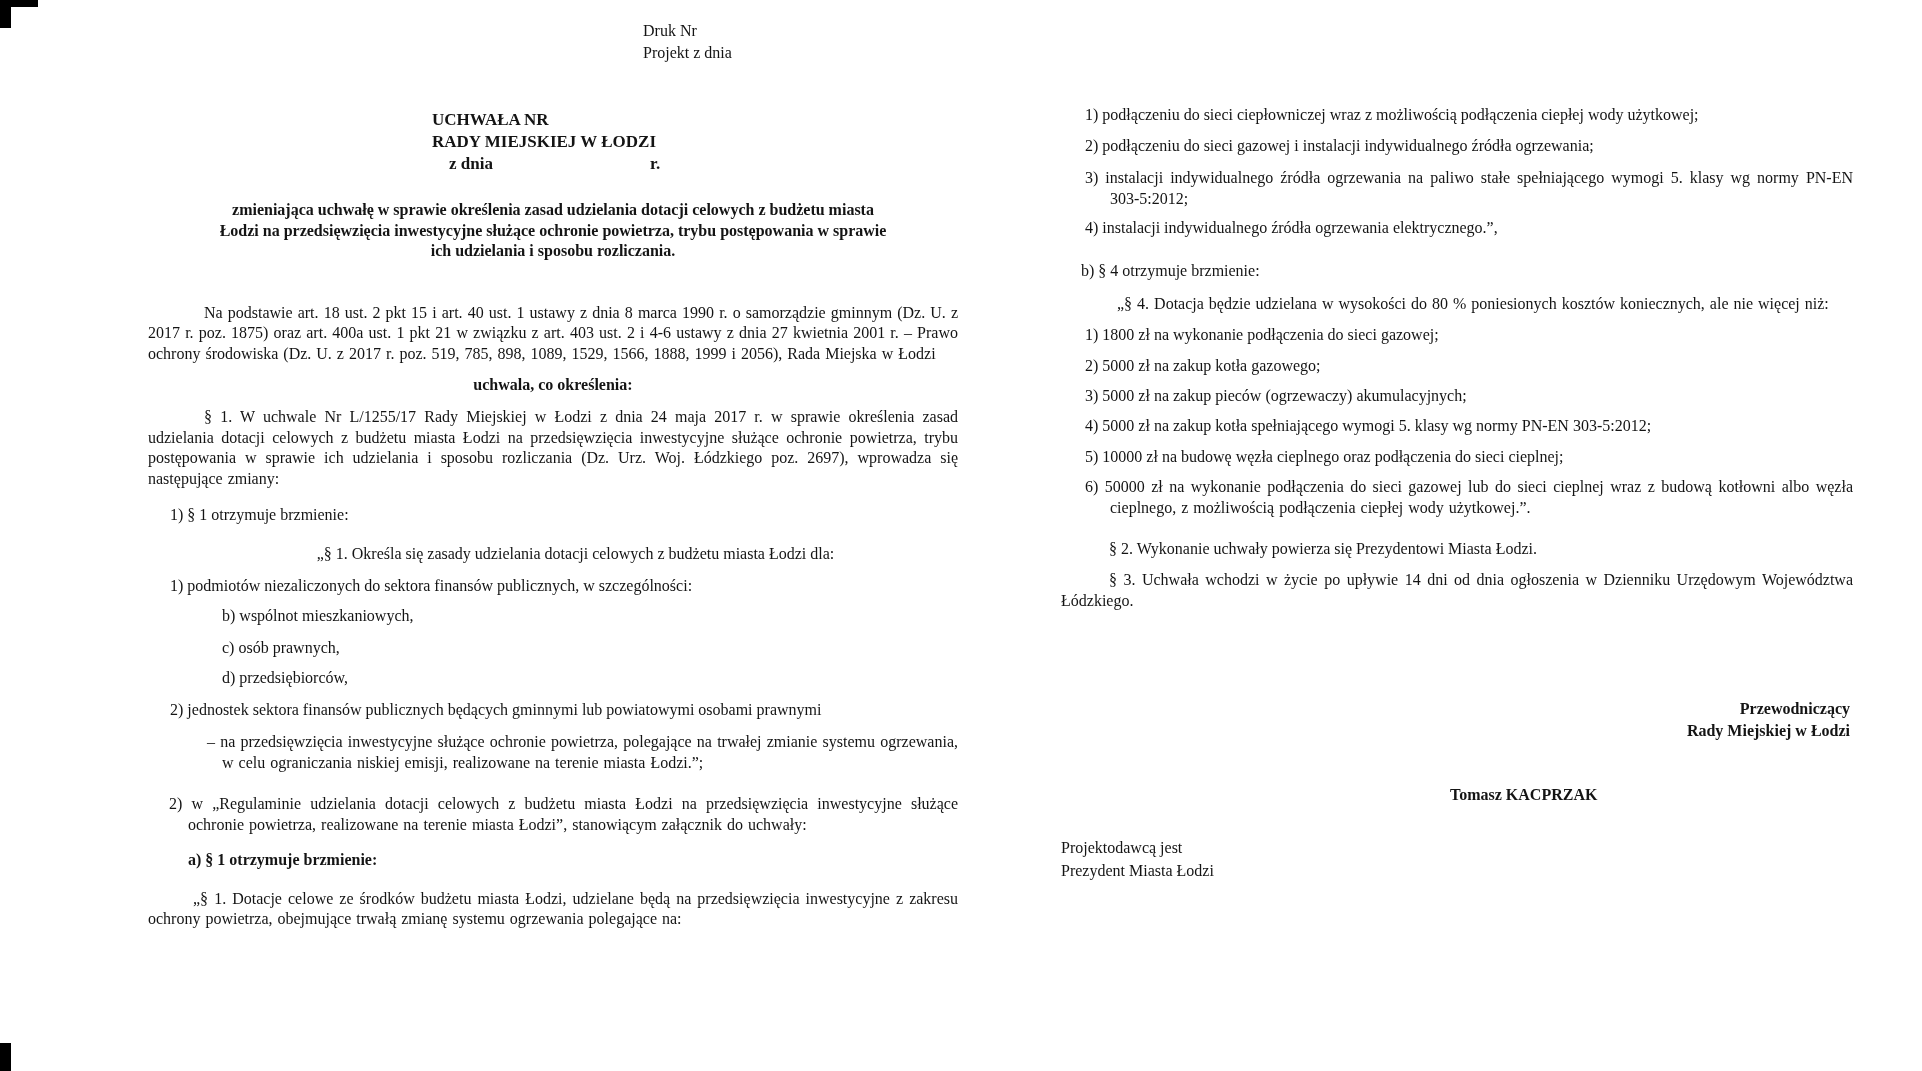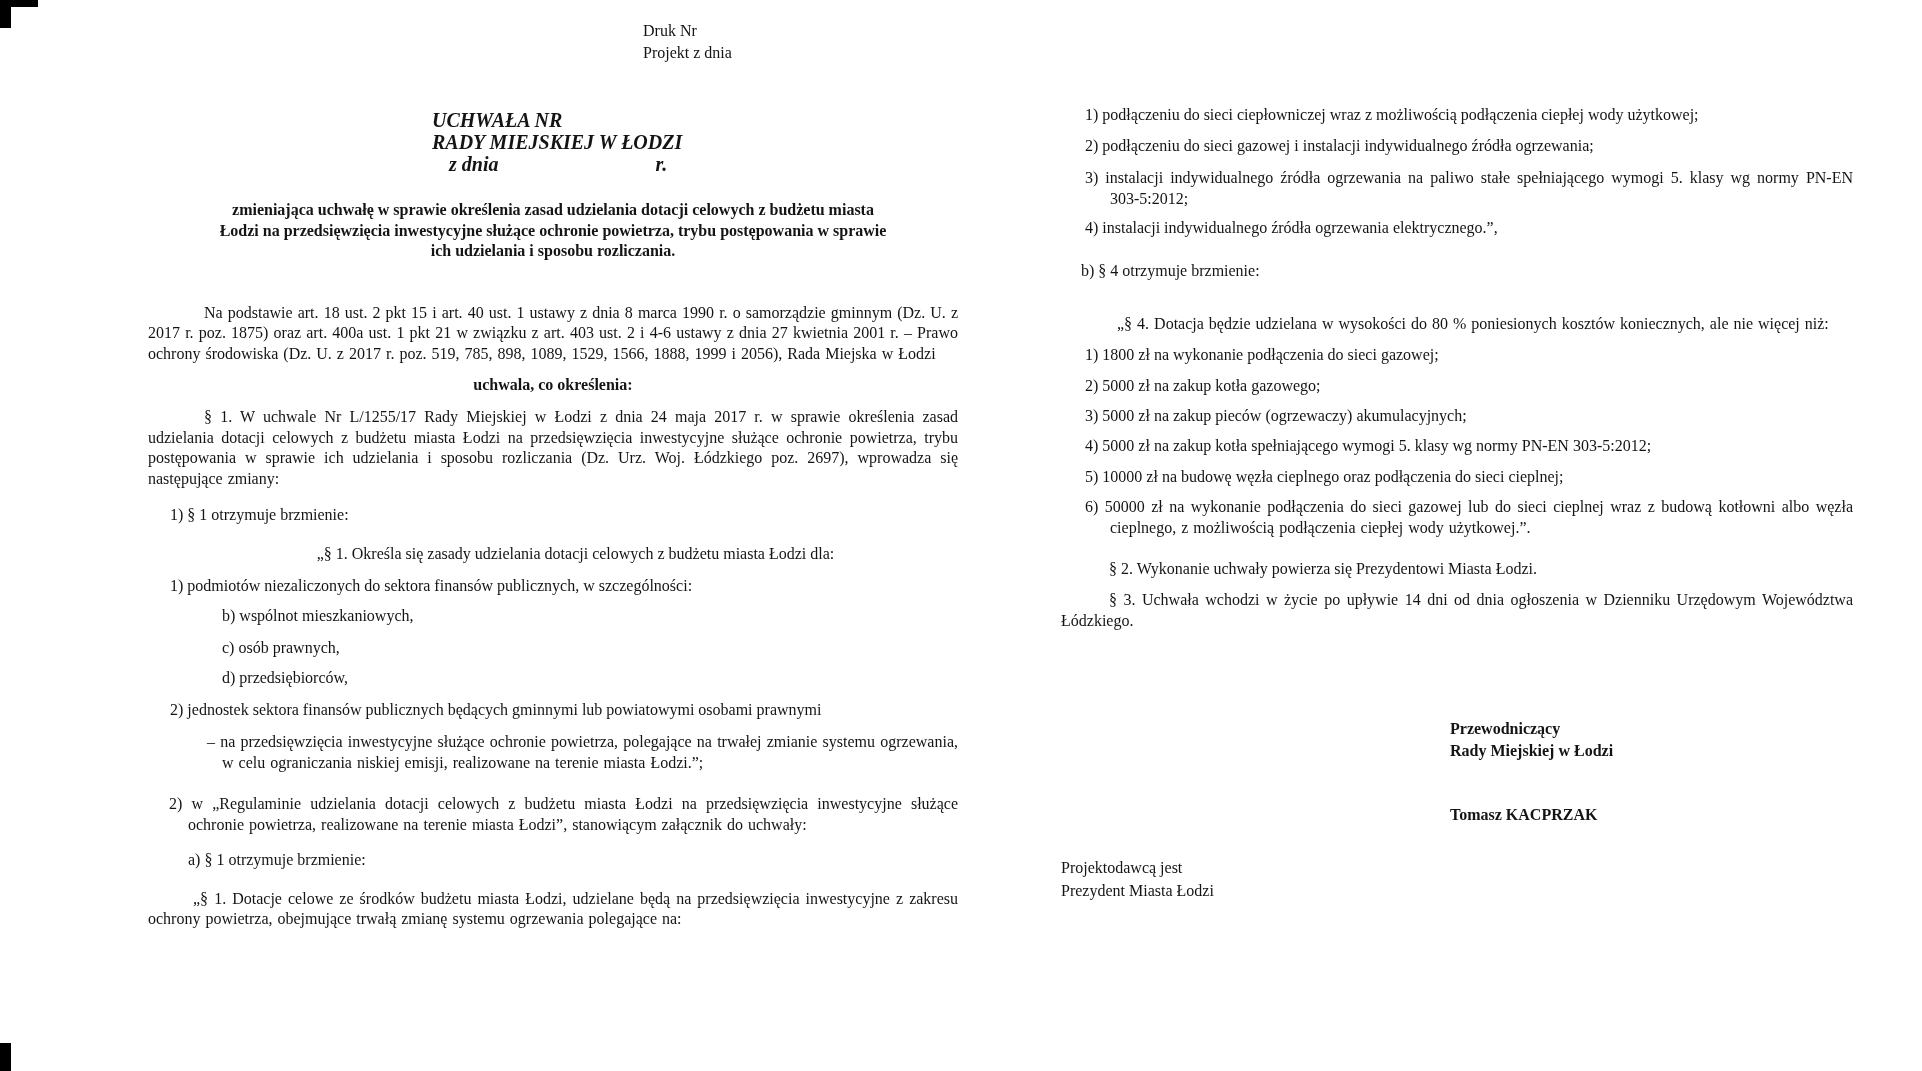--- a/index.html
+++ b/index.html
@@ -16,21 +16,21 @@
   
   .artifact-tl { position:absolute; left:0; top:0; width:11px; height:28px; background:#000; }
   .artifact-tl-bar { position:absolute; left:0; top:0; width:38px; height:7px; background:#000; }
   .artifact-bl { position:absolute; left:0; bottom:0; width:11px; height:28px; background:#000; }
 
   .header-block { position:absolute; left:643px; top:20px; line-height:22px; }
 
   .col-left  { position:absolute; left:148px; top:109px; width:810px; }
   .col-right { position:absolute; left:1061px; top:105px; width:792px; }
 
-  .title-block { margin-left:284px; font-weight:bold; font-size:20px; line-height:22px;font-style:italic; }
+  .title-block { margin-left:284px; font-weight:bold; font-size:17px; line-height:22px; }
   .date-line   { padding-left:17px; }
   .date-r      { margin-left:157px; }
 
   .subtitle {
     margin-top:25px;
     text-align:center;
     font-weight:bold;
     white-space:pre-line;
   }
 
@@ -44,40 +44,40 @@
   .l-item1  { margin-top:15.6px; margin-left:22px; }
   .l-quote1 { margin-top:18.4px; margin-left:45px;text-align:center; }
   .l-sub1   { margin-top:11.4px; margin-left:22px; }
   .l-letter-a { margin-top:9.8px;  margin-left:74px; }
   .l-letter-b { margin-top:9.4px;  margin-left:74px; }
   .l-letter-c { margin-top:11.4px; margin-left:74px; }
   .l-letter-d { margin-top:9.4px;  margin-left:74px; }
   .l-sub2   { margin-top:11.4px; margin-left:22px; }
   .l-dash   { margin-top:11.4px; margin-left:59px; padding-left:15px; text-indent:-15px; }
   .l-item2  { margin-top:21.2px; margin-left:21px; padding-left:19px; text-indent:-19px; }
-  .l-item2a { margin-top:14.2px; margin-left:40px; }
+  .l-item2a { margin-top:14.2px; margin-left:40px;font-weight:bold; }
   .l-quote2 { margin-top:18.4px; text-indent:45px; }
 
   .r-item   { margin-left:24px; padding-left:25px; text-indent:-25px; }
   .r-i1 { margin-top:0; }
   .r-i2 { margin-top:10.4px; }
   .r-i3 { margin-top:11.4px; }
   .r-i4 { margin-top:8.8px; }
   .r-itemb  { margin-top:22.4px; margin-left:20px; }
-  .r-quote4 { margin-top:32px; text-indent:56px; }
+  .r-quote4 { margin-top:12px; text-indent:56px; }
   .r-a1 { margin-top:10.8px; }
   .r-a2 { margin-top:10.4px; }
   .r-a3 { margin-top:9.8px; }
   .r-a4 { margin-top:9.4px; }
   .r-a5 { margin-top:10.4px; }
   .r-a6 { margin-top:9.4px; }
   .r-par2 { margin-top:20.8px; text-indent:48px; }
   .r-par3 { margin-top:10.4px; text-indent:48px; }
 
-  .sig-block { margin-top:86.8px; margin-left:389px; width:400px; text-align:left; font-weight:bold; line-height:22px; }
+  .sig-block { margin-top:86.8px; margin-left:389px; width:400px; text-align:right; font-weight:bold; line-height:22px; }
   .sig-name  { margin-top:43px;   margin-left:389px; width:400px; text-align:left; font-weight:bold; }
   .author-block { margin-top:31.4px; line-height:22.5px; }
 </style>
 </head>
 <body>
 
 <div class="page">
 
   <div class="artifact-tl"></div>
   <div class="artifact-tl-bar"></div>

